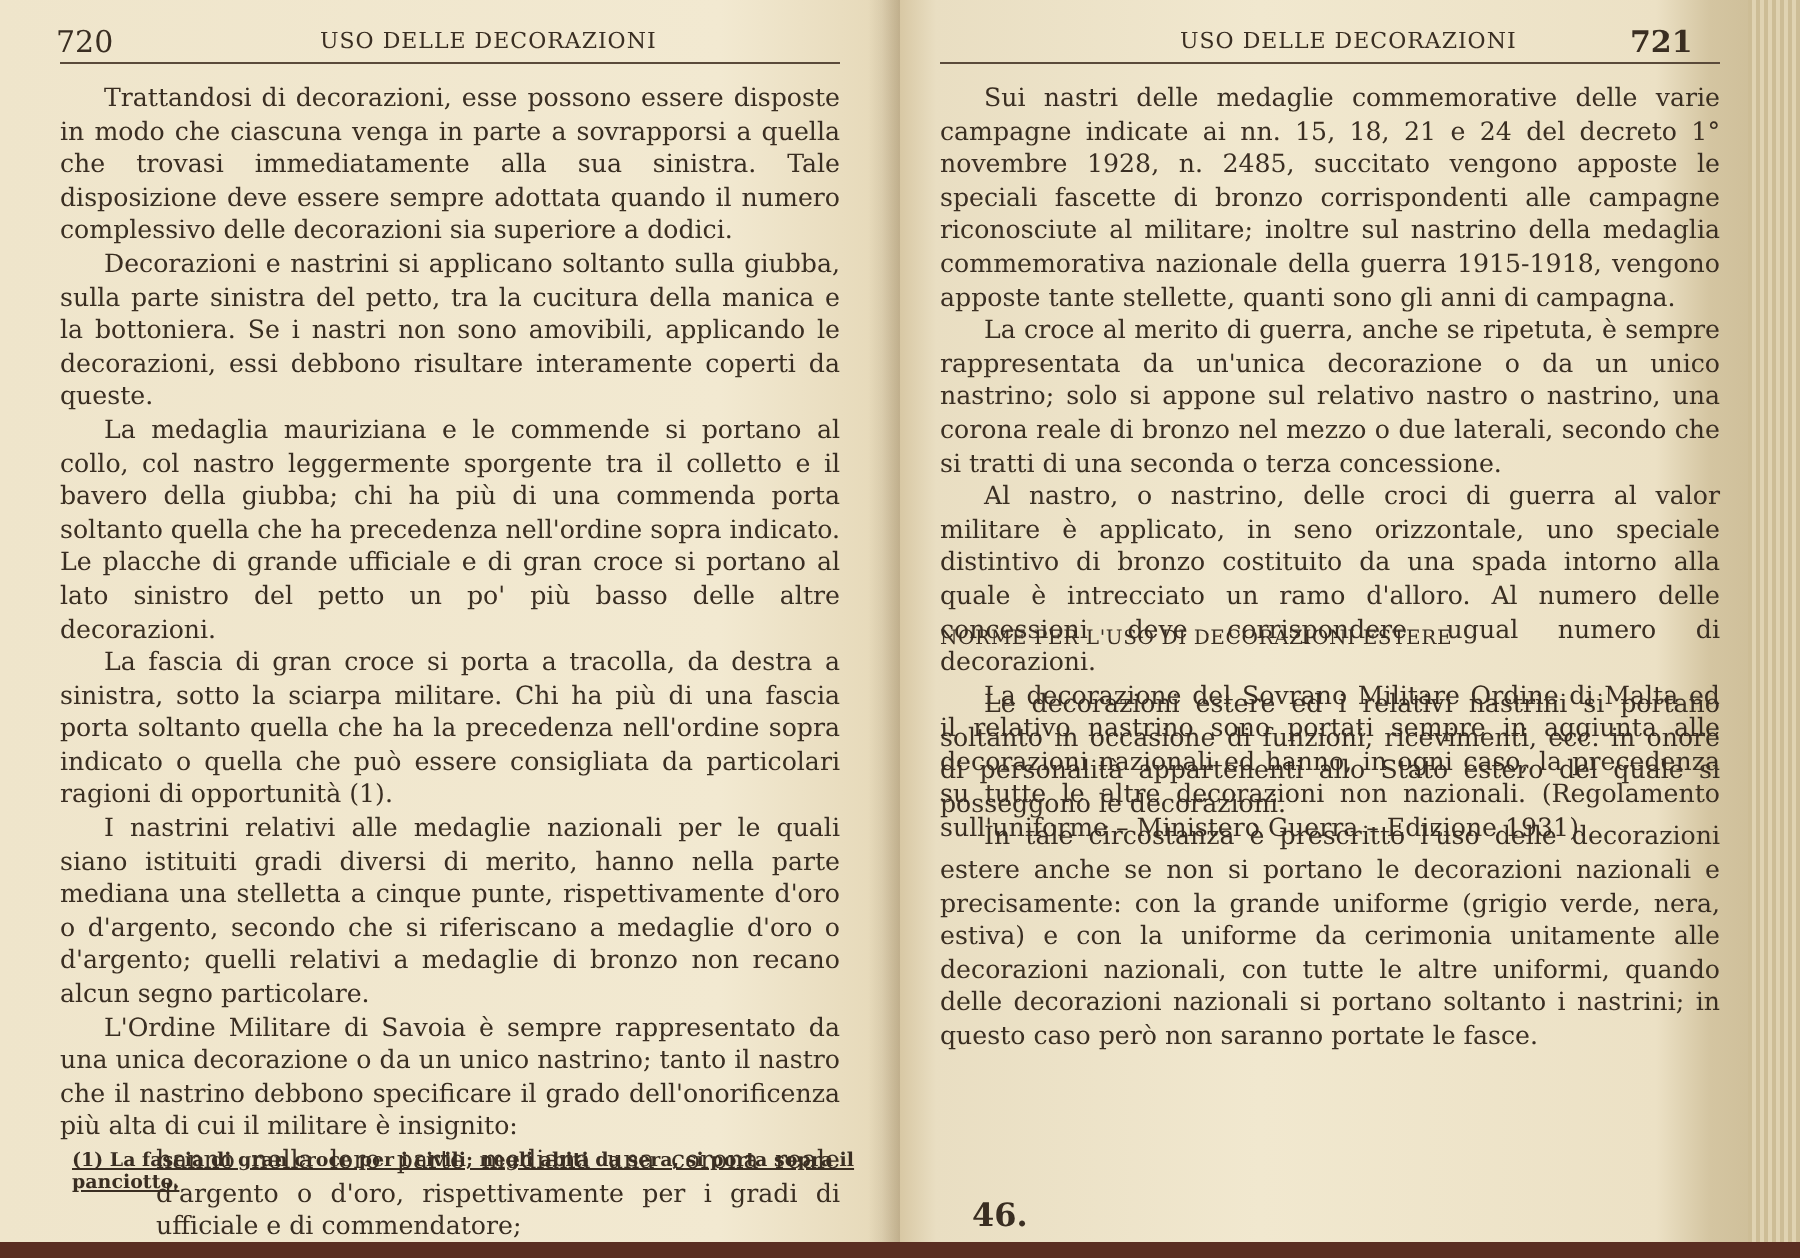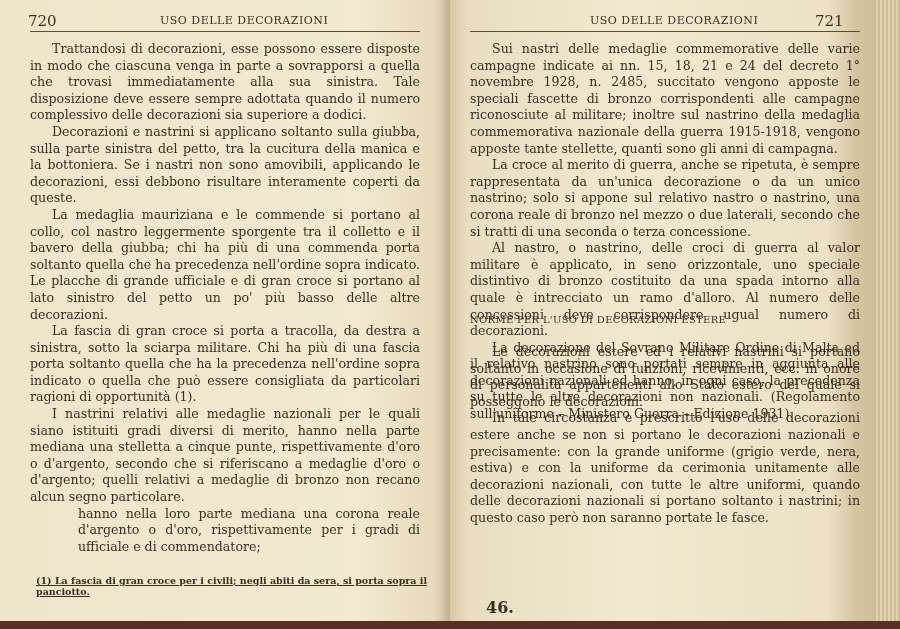--- a/index.html
+++ b/index.html
@@ -50,32 +50,33 @@
     <div class="pagenum" style="left:28px;">720</div>
     <div class="runhead" style="left:160px;">USO DELLE DECORAZIONI</div>
     <div class="rule" style="left:30px;width:390px;"></div>
 
     <div class="text" style="left:30px;top:41px;width:390px;">
       <p>Trattandosi di decorazioni, esse possono essere disposte in modo che ciascuna venga in parte a sovrapporsi a quella che trovasi immediatamente alla sua sinistra. Tale disposizione deve essere sempre adottata quando il numero complessivo delle decorazioni sia superiore a dodici.</p>
       <p>Decorazioni e nastrini si applicano soltanto sulla giubba, sulla parte sinistra del petto, tra la cucitura della manica e la bottoniera. Se i nastri non sono amovibili, applicando le decorazioni, essi debbono risultare interamente coperti da queste.</p>
       <p>La medaglia mauriziana e le commende si portano al collo, col nastro leggermente sporgente tra il colletto e il bavero della giubba; chi ha più di una commenda porta soltanto quella che ha precedenza nell'ordine sopra indicato. Le placche di grande ufficiale e di gran croce si portano al lato sinistro del petto un po' più basso delle altre decorazioni.</p>
       <p>La fascia di gran croce si porta a tracolla, da destra a sinistra, sotto la sciarpa militare. Chi ha più di una fascia porta soltanto quella che ha la precedenza nell'ordine sopra indicato o quella che può essere consigliata da particolari ragioni di opportunità (1).</p>
       <p>I nastrini relativi alle medaglie nazionali per le quali siano istituiti gradi diversi di merito, hanno nella parte mediana una stelletta a cinque punte, rispettivamente d'oro o d'argento, secondo che si riferiscano a medaglie d'oro o d'argento; quelli relativi a medaglie di bronzo non recano alcun segno particolare.</p>
+      <p>L'Ordine Militare di Savoia è sempre rappresentato da una unica decorazione o da un unico nastrino; tanto il nastro che il nastrino debbono specificare il grado dell'onorificenza più alta di cui il militare è insignito:</p>
       <p class="indent2">hanno nella loro parte mediana una corona reale d'argento o d'oro, rispettivamente per i gradi di ufficiale e di commendatore;</p>
 
     </div>
 
     <div class="footnote">(1) La fascia di gran croce per i civili; negli abiti da sera, si porta sopra il panciotto.</div>
   </div>
 
   <div class="edge-left"></div>
 
   <div class="page right-page">
     <div class="runhead" style="left:140px;">USO DELLE DECORAZIONI</div>
-    <div class="pagenum" style="left:365px;">721</div>
+    <div class="pagenum" style="left:365px;font-weight:bold;">721</div>
     <div class="rule" style="left:20px;width:390px;"></div>
 
     <div class="text" style="left:20px;top:41px;width:390px;">
       <p>Sui nastri delle medaglie commemorative delle varie campagne indicate ai nn. 15, 18, 21 e 24 del decreto 1° novembre 1928, n. 2485, succitato vengono apposte le speciali fascette di bronzo corrispondenti alle campagne riconosciute al militare; inoltre sul nastrino della medaglia commemorativa nazionale della guerra 1915-1918, vengono apposte tante stellette, quanti sono gli anni di campagna.</p>
       <p>La croce al merito di guerra, anche se ripetuta, è sempre rappresentata da un'unica decorazione o da un unico nastrino; solo si appone sul relativo nastro o nastrino, una corona reale di bronzo nel mezzo o due laterali, secondo che si tratti di una seconda o terza concessione.</p>
       <p>Al nastro, o nastrino, delle croci di guerra al valor militare è applicato, in seno orizzontale, uno speciale distintivo di bronzo costituito da una spada intorno alla quale è intrecciato un ramo d'alloro. Al numero delle concessioni deve corrispondere ugual numero di decorazioni.</p>
       <p>La decorazione del Sovrano Militare Ordine di Malta ed il relativo nastrino sono portati sempre in aggiunta alle decorazioni nazionali ed hanno, in ogni caso, la precedenza su tutte le altre decorazioni non nazionali. (Regolamento sull'uniforme – Ministero Guerra – Edizione 1931).</p>
     </div>
 
     <div class="heading" style="left:20px;">NORME PER L'USO DI DECORAZIONI ESTERE</div>

